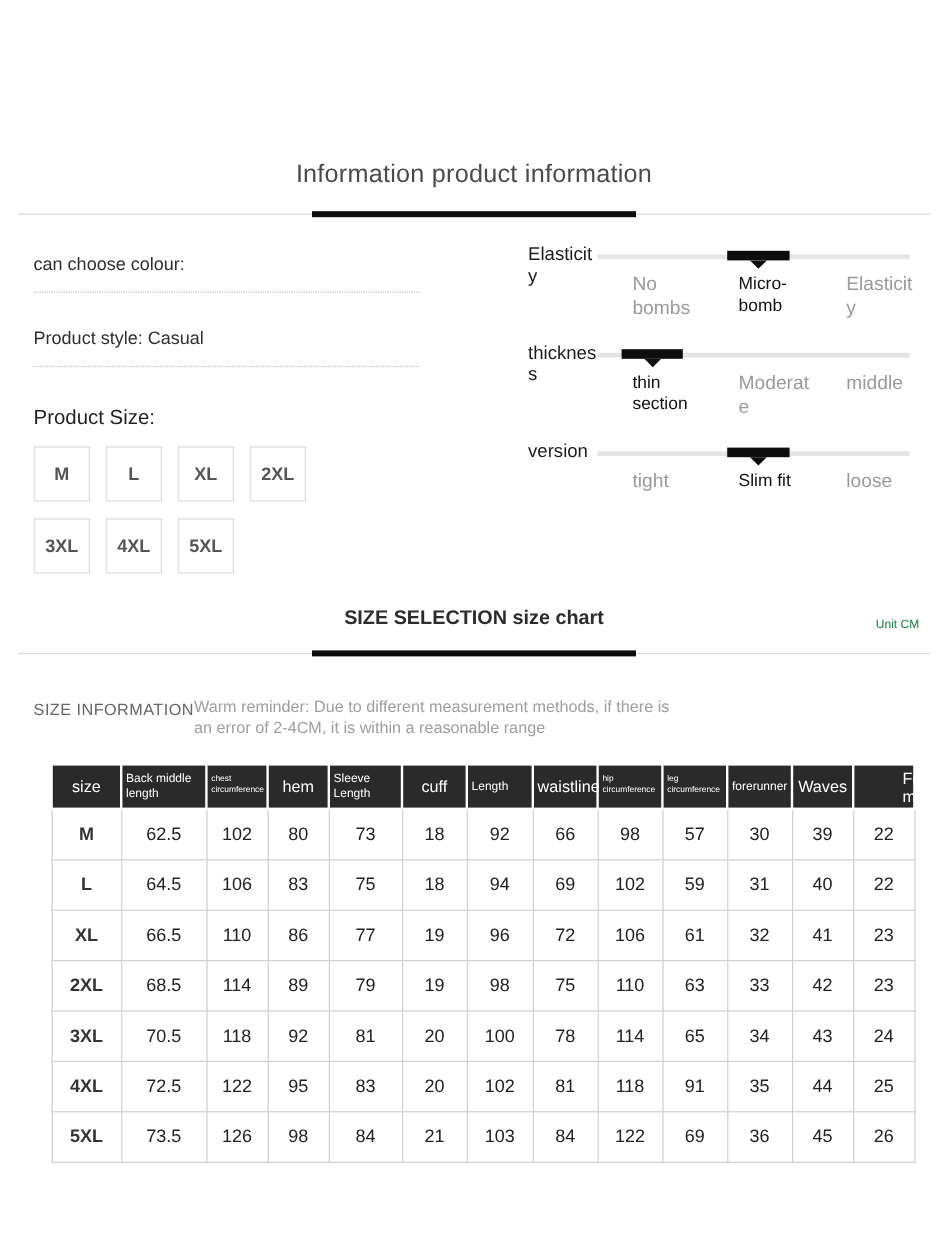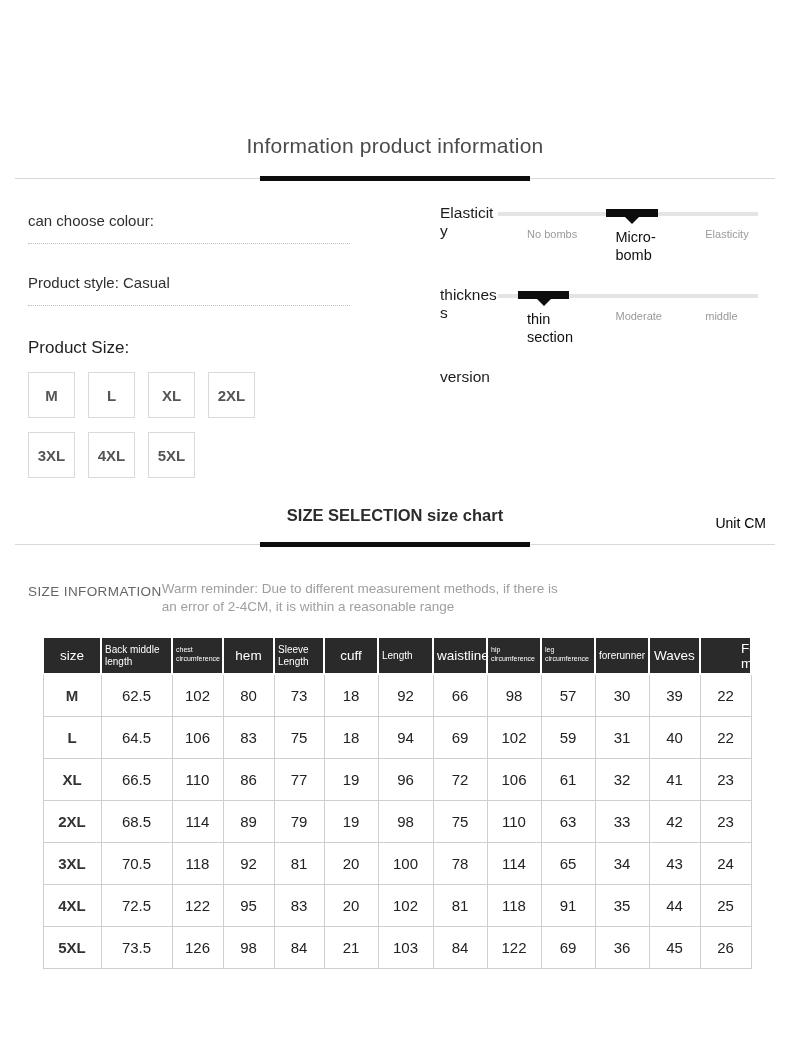--- a/index.html
+++ b/index.html
@@ -31,43 +31,43 @@
 
   
   .right-col{flex:1;margin-top:-14px;}
   .attr-row{display:flex;height:82px;}
   .attr-name{width:58px;font-size:15.5px;color:#1c1c1c;line-height:1.15;overflow-wrap:break-word;word-break:break-word;padding-top:6px;}
   .attr-slider{flex:1;position:relative;}
   .track{position:absolute;top:14px;left:0;right:4px;height:4px;background:var(--track);}
   .indicator{position:absolute;top:11px;width:19.5%;height:8px;background:var(--indicator);}
   .indicator::after{content:"";position:absolute;left:50%;top:8px;margin-left:-7px;
     border-left:7px solid transparent;border-right:7px solid transparent;border-top:7px solid var(--indicator);}
-  .opt{position:absolute;top:30px;width:60px;font-size:11px;color:var(--muted_text);line-height:1.25;overflow-wrap:break-word;word-break:break-word;}
+  .opt{position:absolute;top:30px;width:60px;font-size:16px;color:var(--muted_text);line-height:1.25;overflow-wrap:break-word;word-break:break-word;}
   .opt.sel{color:#101010;font-size:14.5px;}
 
   
   .size-section-header{position:relative;margin-top:14px;}
   .section-title{margin:0;text-align:center;font-size:16.5px;font-weight:700;color:#2c2c2c;}
-  .unit-label{position:absolute;right:24px;top:9px;font-size:14px;color:#000000;margin-left:40px;}
+  .unit-label{position:absolute;right:24px;top:9px;font-size:10px;color:#15803d;margin-left:40px;}
   .divider2{margin-top:17px;}
   .info-row{display:flex;justify-content:flex-start;align-items:flex-start;padding:0 26px 0 28px;margin-top:32px;}
   .info-title{font-size:13.5px;color:#666;letter-spacing:.4px;padding-top:4px;}
   .reminder{width:410px;font-size:13.5px;color:#9e9e9e;line-height:1.35;}
 
   
   .size-table{margin:20px 0 0 42px;width:689px;border-collapse:collapse;table-layout:fixed;}
   .size-table th{background:var(--header_bg);color:#fff;font-weight:400;border:2px solid #fff;height:37px;padding:2px 3px;}
   .size-table th.h-normal{font-size:13.5px;text-align:center;}
   .size-table th.h-small{font-size:10px;text-align:left;line-height:1.15;}
   .size-table th.h-tiny{font-size:7px;text-align:left;line-height:1.2;vertical-align:top;padding-top:8px;}
   .size-table th:nth-child(1){width:58px;}
   .size-table th:nth-child(2){width:71px;}
   .size-table th:nth-child(3){width:51px;}
   .size-table th:nth-child(4){width:51px;}
-  .size-table th:nth-child(5){width:50px;}
+  .size-table th:nth-child(5){width:61px;}
   .size-table th:nth-child(6){width:54px;}
   .size-table th:nth-child(7){width:55px;}
   .size-table th:nth-child(8){width:54px;}
   .size-table th:nth-child(9){width:54px;}
   .size-table th:nth-child(10){width:54px;}
   .size-table th:nth-child(11){width:54px;}
   .size-table th:nth-child(12){width:51px;}
   .size-table th:nth-child(13){width:51px;padding-left:40px;}
   .size-table td{border:1px solid #cfcfcf;height:42px;text-align:center;font-size:15px;color:#222;padding:0 2px;}
   .size-table td.row-size{font-weight:bold;color:#333;}
@@ -121,20 +121,27 @@
           <div class="attr-slider">
             <div class="track"></div>
             <div class="indicator" style="left: 7.5%;"></div>
             <div class="opt sel" style="left: 11%;">thin section</div>
             <div class="opt" style="left: 44.5%;">Moderate</div>
             <div class="opt" style="left: 78.5%;">middle</div>
           </div>
         </div>
         <div class="attr-row">
           <div class="attr-name">version</div>
+          <div class="attr-slider">
+            <div class="track"></div>
+            <div class="indicator" style="left: 41%;"></div>
+            <div class="opt" style="left: 11%;">tight</div>
+            <div class="opt sel" style="left: 44.5%;">Slim fit</div>
+            <div class="opt" style="left: 78.5%;">loose</div>
+          </div>
         </div>
       </div>
   </div>
 
   <div class="size-section-header">
     <h2 class="section-title">SIZE SELECTION size chart</h2>
     <div class="unit-label">Unit CM</div>
     <div class="divider divider2">
       <div class="line"></div>
       <div class="seg"></div>

